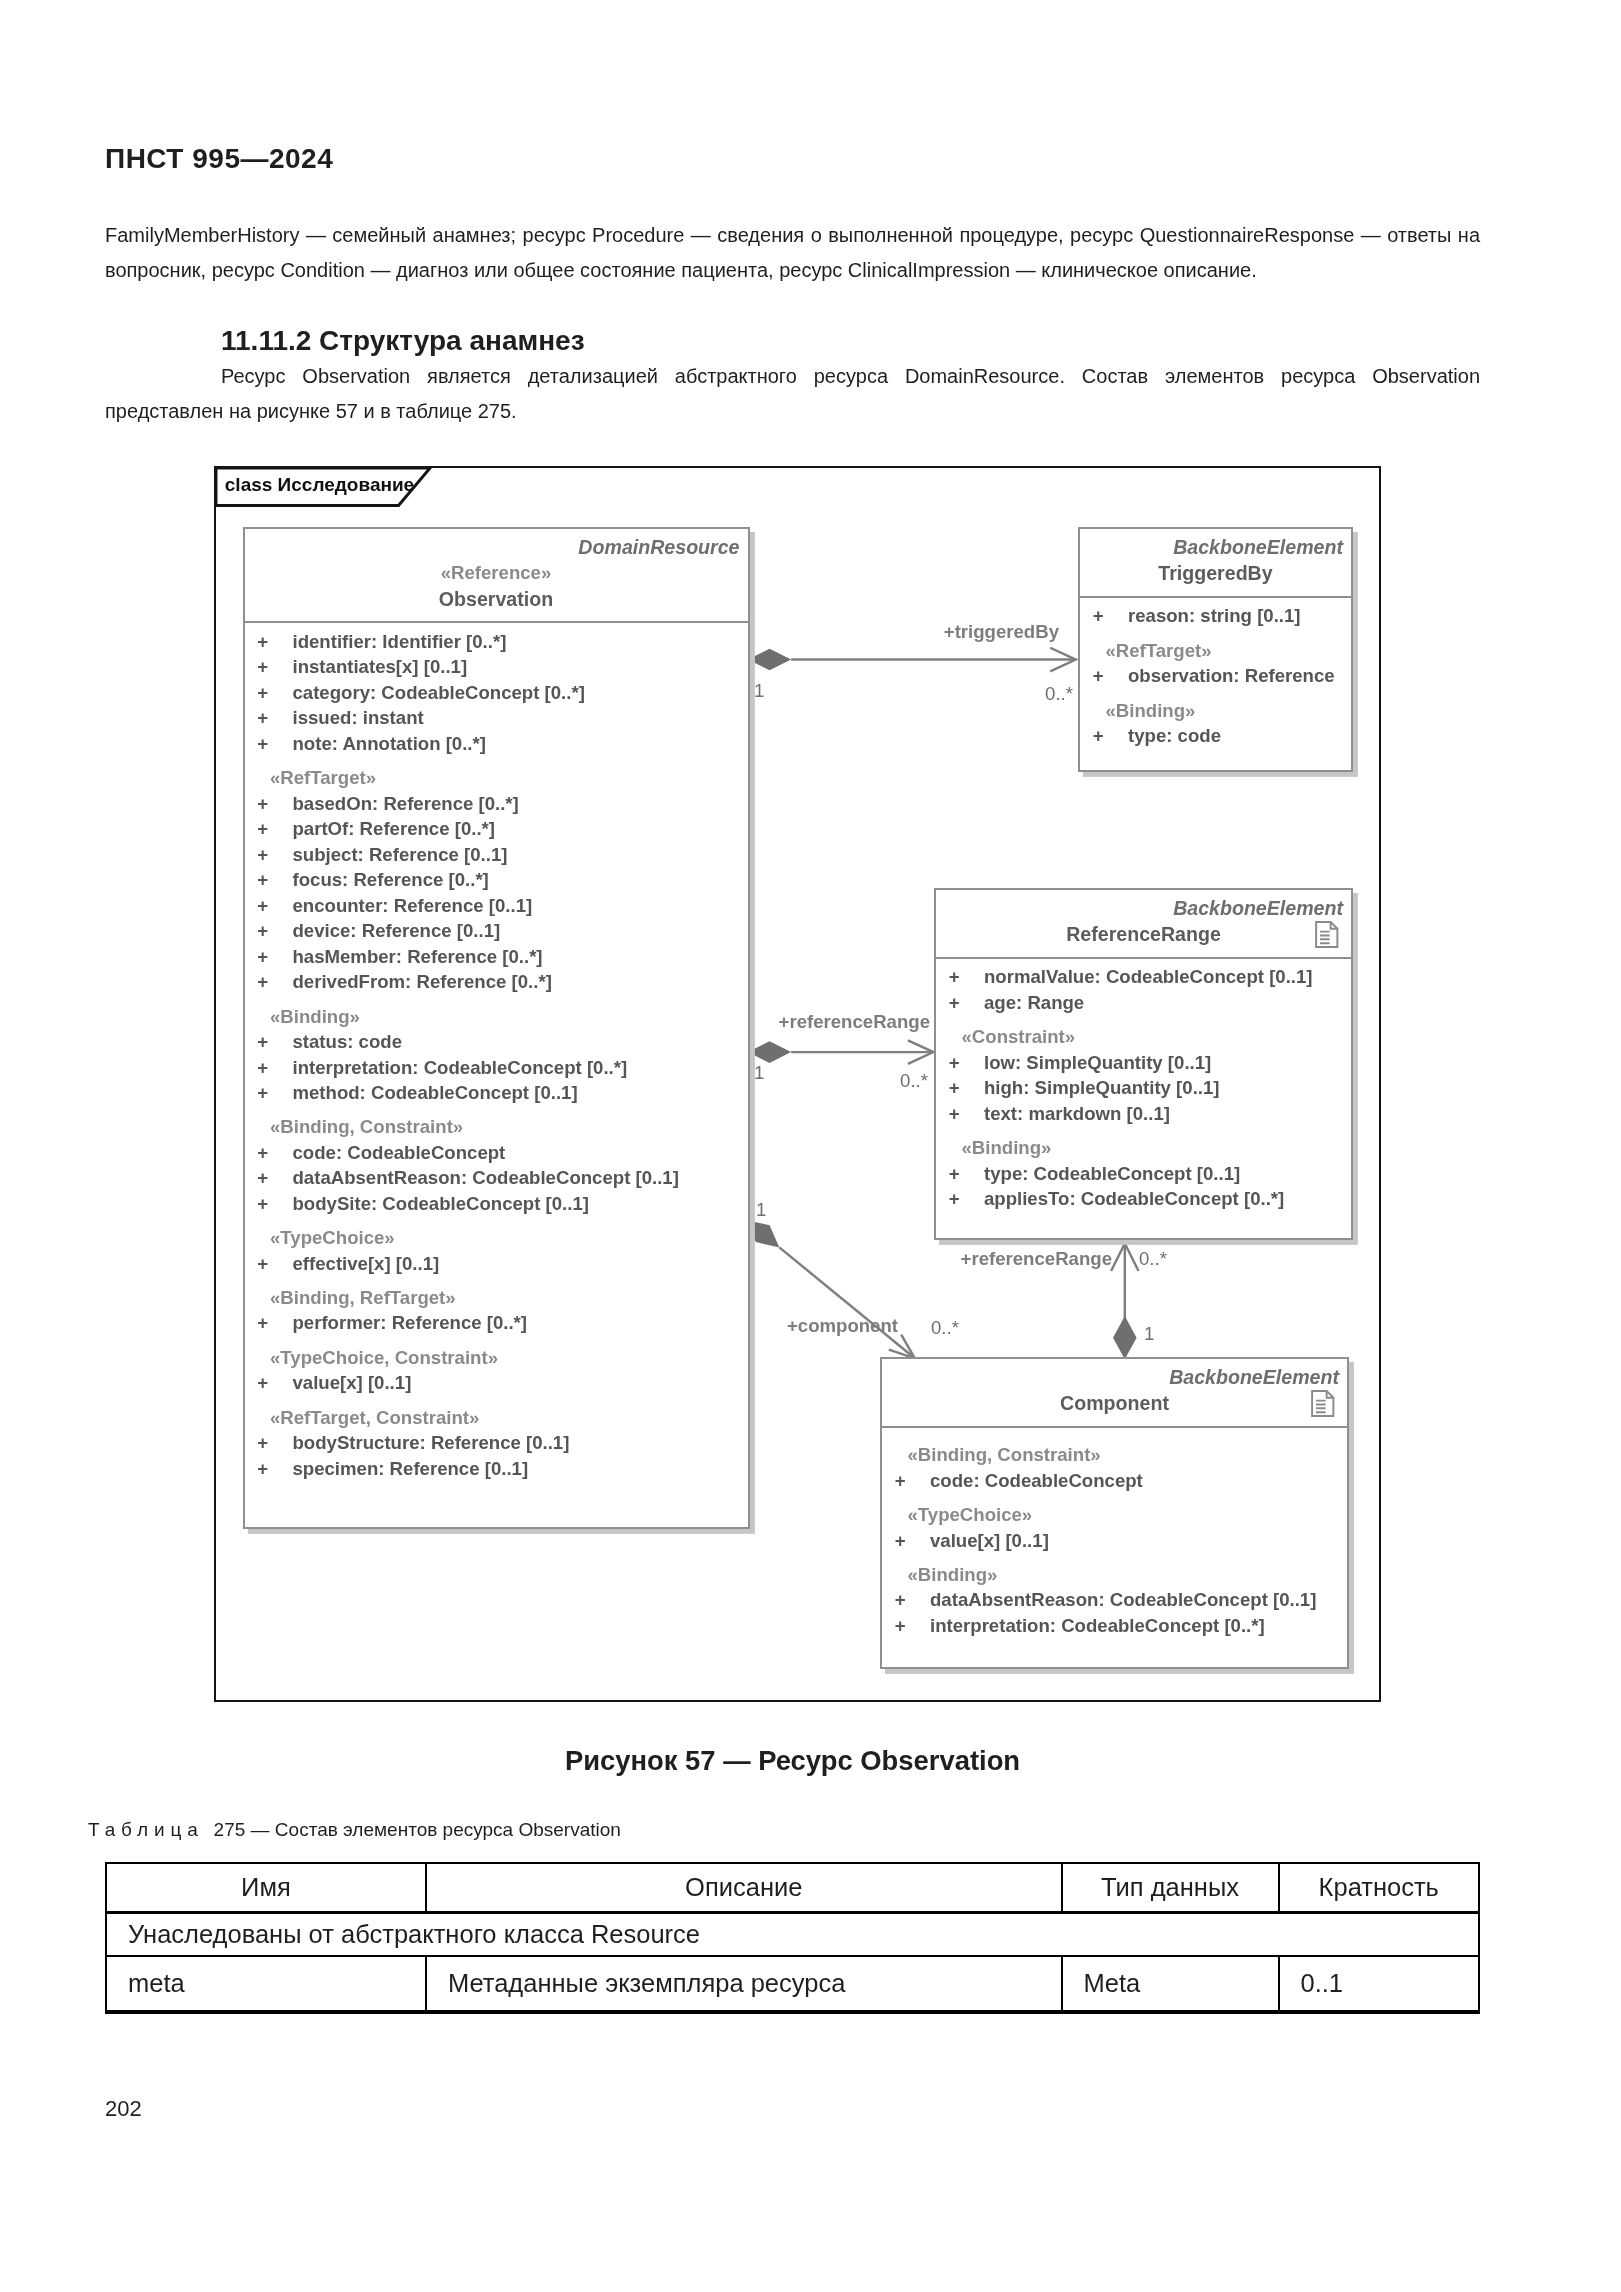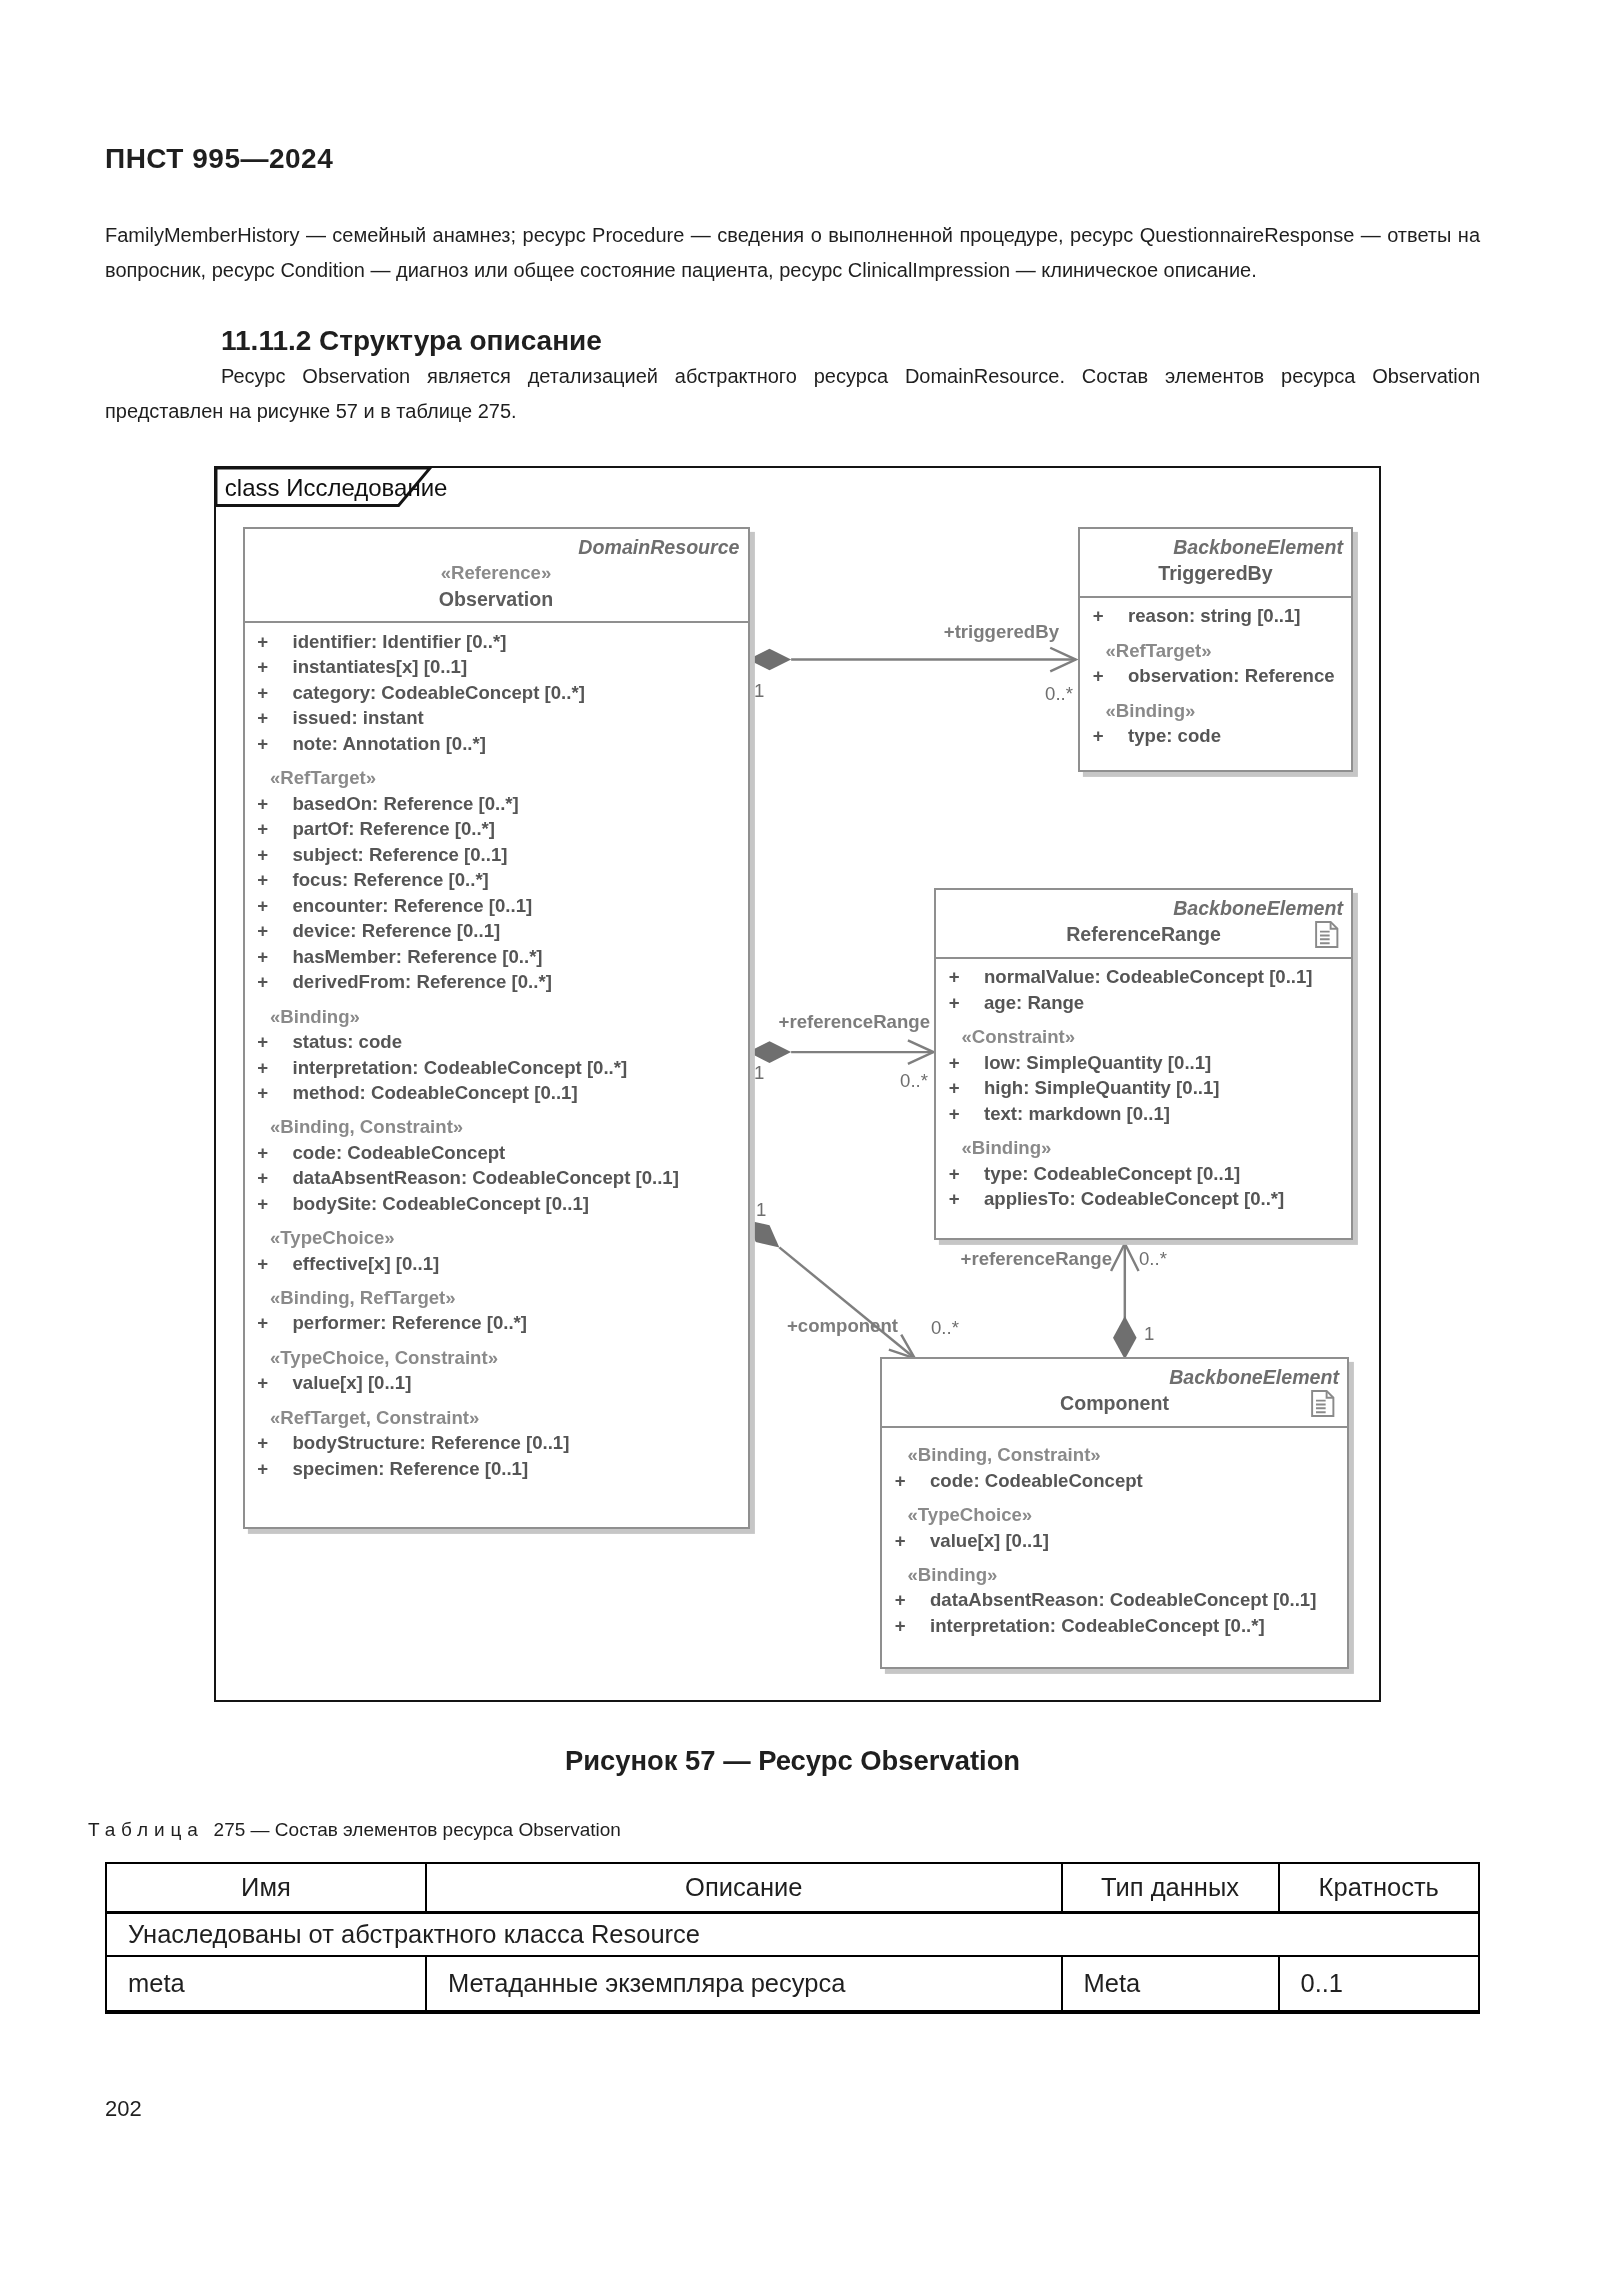--- a/index.html
+++ b/index.html
@@ -12,21 +12,21 @@
         text-align:justify;margin:0;}
   #para-intro{top:218px;}
   .section-heading{position:absolute;left:105px;top:323px;width:1375px;margin:0;
         font-size:28px;line-height:35px;font-weight:bold;text-indent:116px;}
   #para-body{top:359px;text-indent:116px;}
 
   
   .diagram{position:absolute;left:214px;top:466px;width:1167px;height:1236px;
            border:2.9px solid #141414;box-sizing:border-box;}
   .conn-layer{position:absolute;left:0;top:0;width:100%;height:100%;}
-  .tab-label{position:absolute;left:8.8px;top:5.9px;font-size:24px;font-weight:normal;color:#101010;white-space:nowrap;}
+  .tab-label{position:absolute;left:8.8px;top:5.9px;font-size:19px;font-weight:bold;color:#101010;white-space:nowrap;}
 
   .uml-class{position:absolute;background:#ffffff;border:2px solid #8f8f8f;
              box-shadow:4.9px 4.9px 0 #c6c6c6;box-sizing:border-box;overflow:hidden;}
   #cls-0{left:26.5px;top:59px;width:507px;height:1002px;}
   #cls-1{left:862px;top:59px;width:275px;height:245px;}
   #cls-2{left:718px;top:420px;width:419px;height:352px;}
   #cls-3{left:664px;top:889px;width:469px;height:312px;}
 
   .cls-head{position:relative;border-bottom:2px solid #8f8f8f;padding:5.9px 0 7.8px 0;}
   .cls-parent{text-align:right;font-style:italic;font-weight:bold;color:#6e6e6e;
@@ -63,21 +63,21 @@
   .page-number{position:absolute;left:105px;top:2096px;font-size:22px;}
 </style>
 </head>
 <body>
 
 <div class="page">
 
   <div class="doc-header">ПНСТ 995—2024</div>
 
   <p class="para" id="para-intro">FamilyMemberHistory — семейный анамнез; ресурс Procedure — сведения о выполненной процедуре, ресурс QuestionnaireResponse — ответы на вопросник, ресурс Condition — диагноз или общее состояние пациента, ресурс ClinicalImpression — клиническое описание.</p>
-  <h3 class="section-heading">11.11.2 Структура описание</h3>
+  <h3 class="section-heading">11.11.2 Структура анамнез</h3>
   <p class="para" id="para-body">Ресурс Observation является детализацией абстрактного ресурса DomainResource. Состав элементов ресурса Observation представлен на рисунке 57 и в таблице 275.</p>
 
   <div class="diagram">
     <svg class="conn-layer" viewBox="0 0 1185 1255" width="1161" height="1230">
 
       <path d="M0,0 L218,0 L186,38 L0,38 Z" fill="#ffffff" stroke="#141414" stroke-width="3"></path>
 
       <g stroke="#7f7f7f" stroke-width="2.5" fill="none">
         <line x1="586" y1="195" x2="876" y2="195"></line>
         <polyline points="850,183 876,195 850,207"></polyline>

